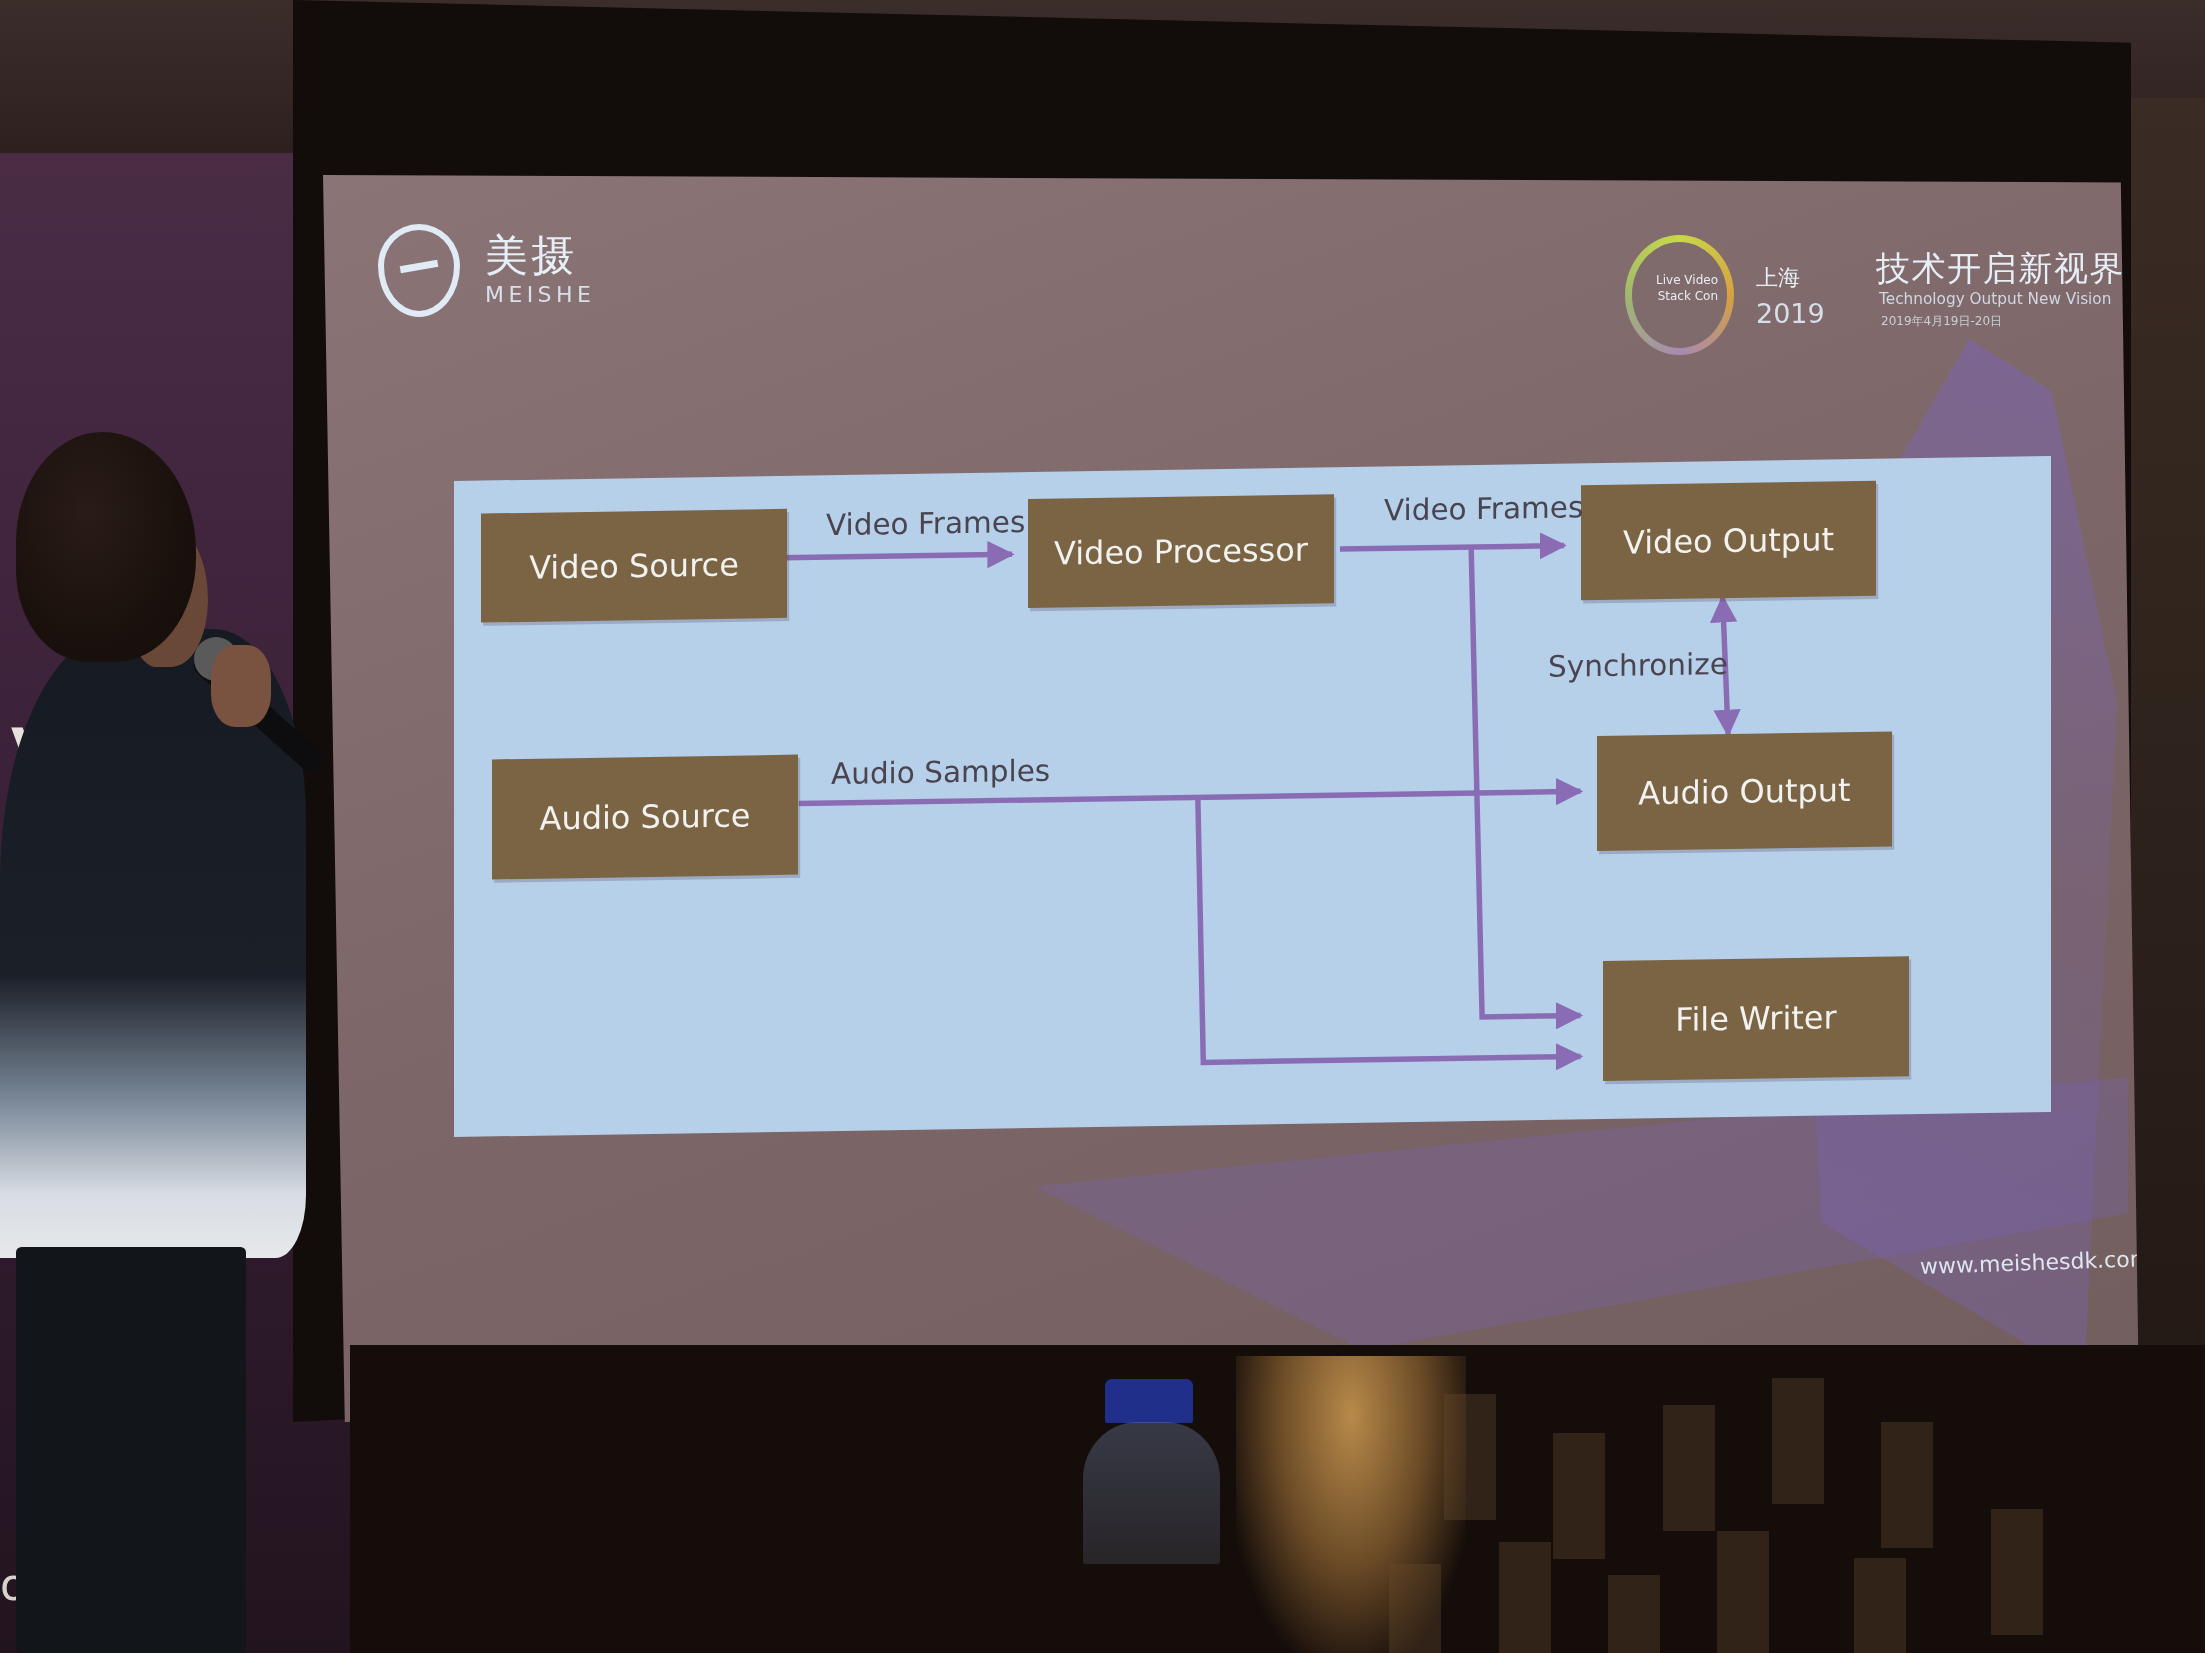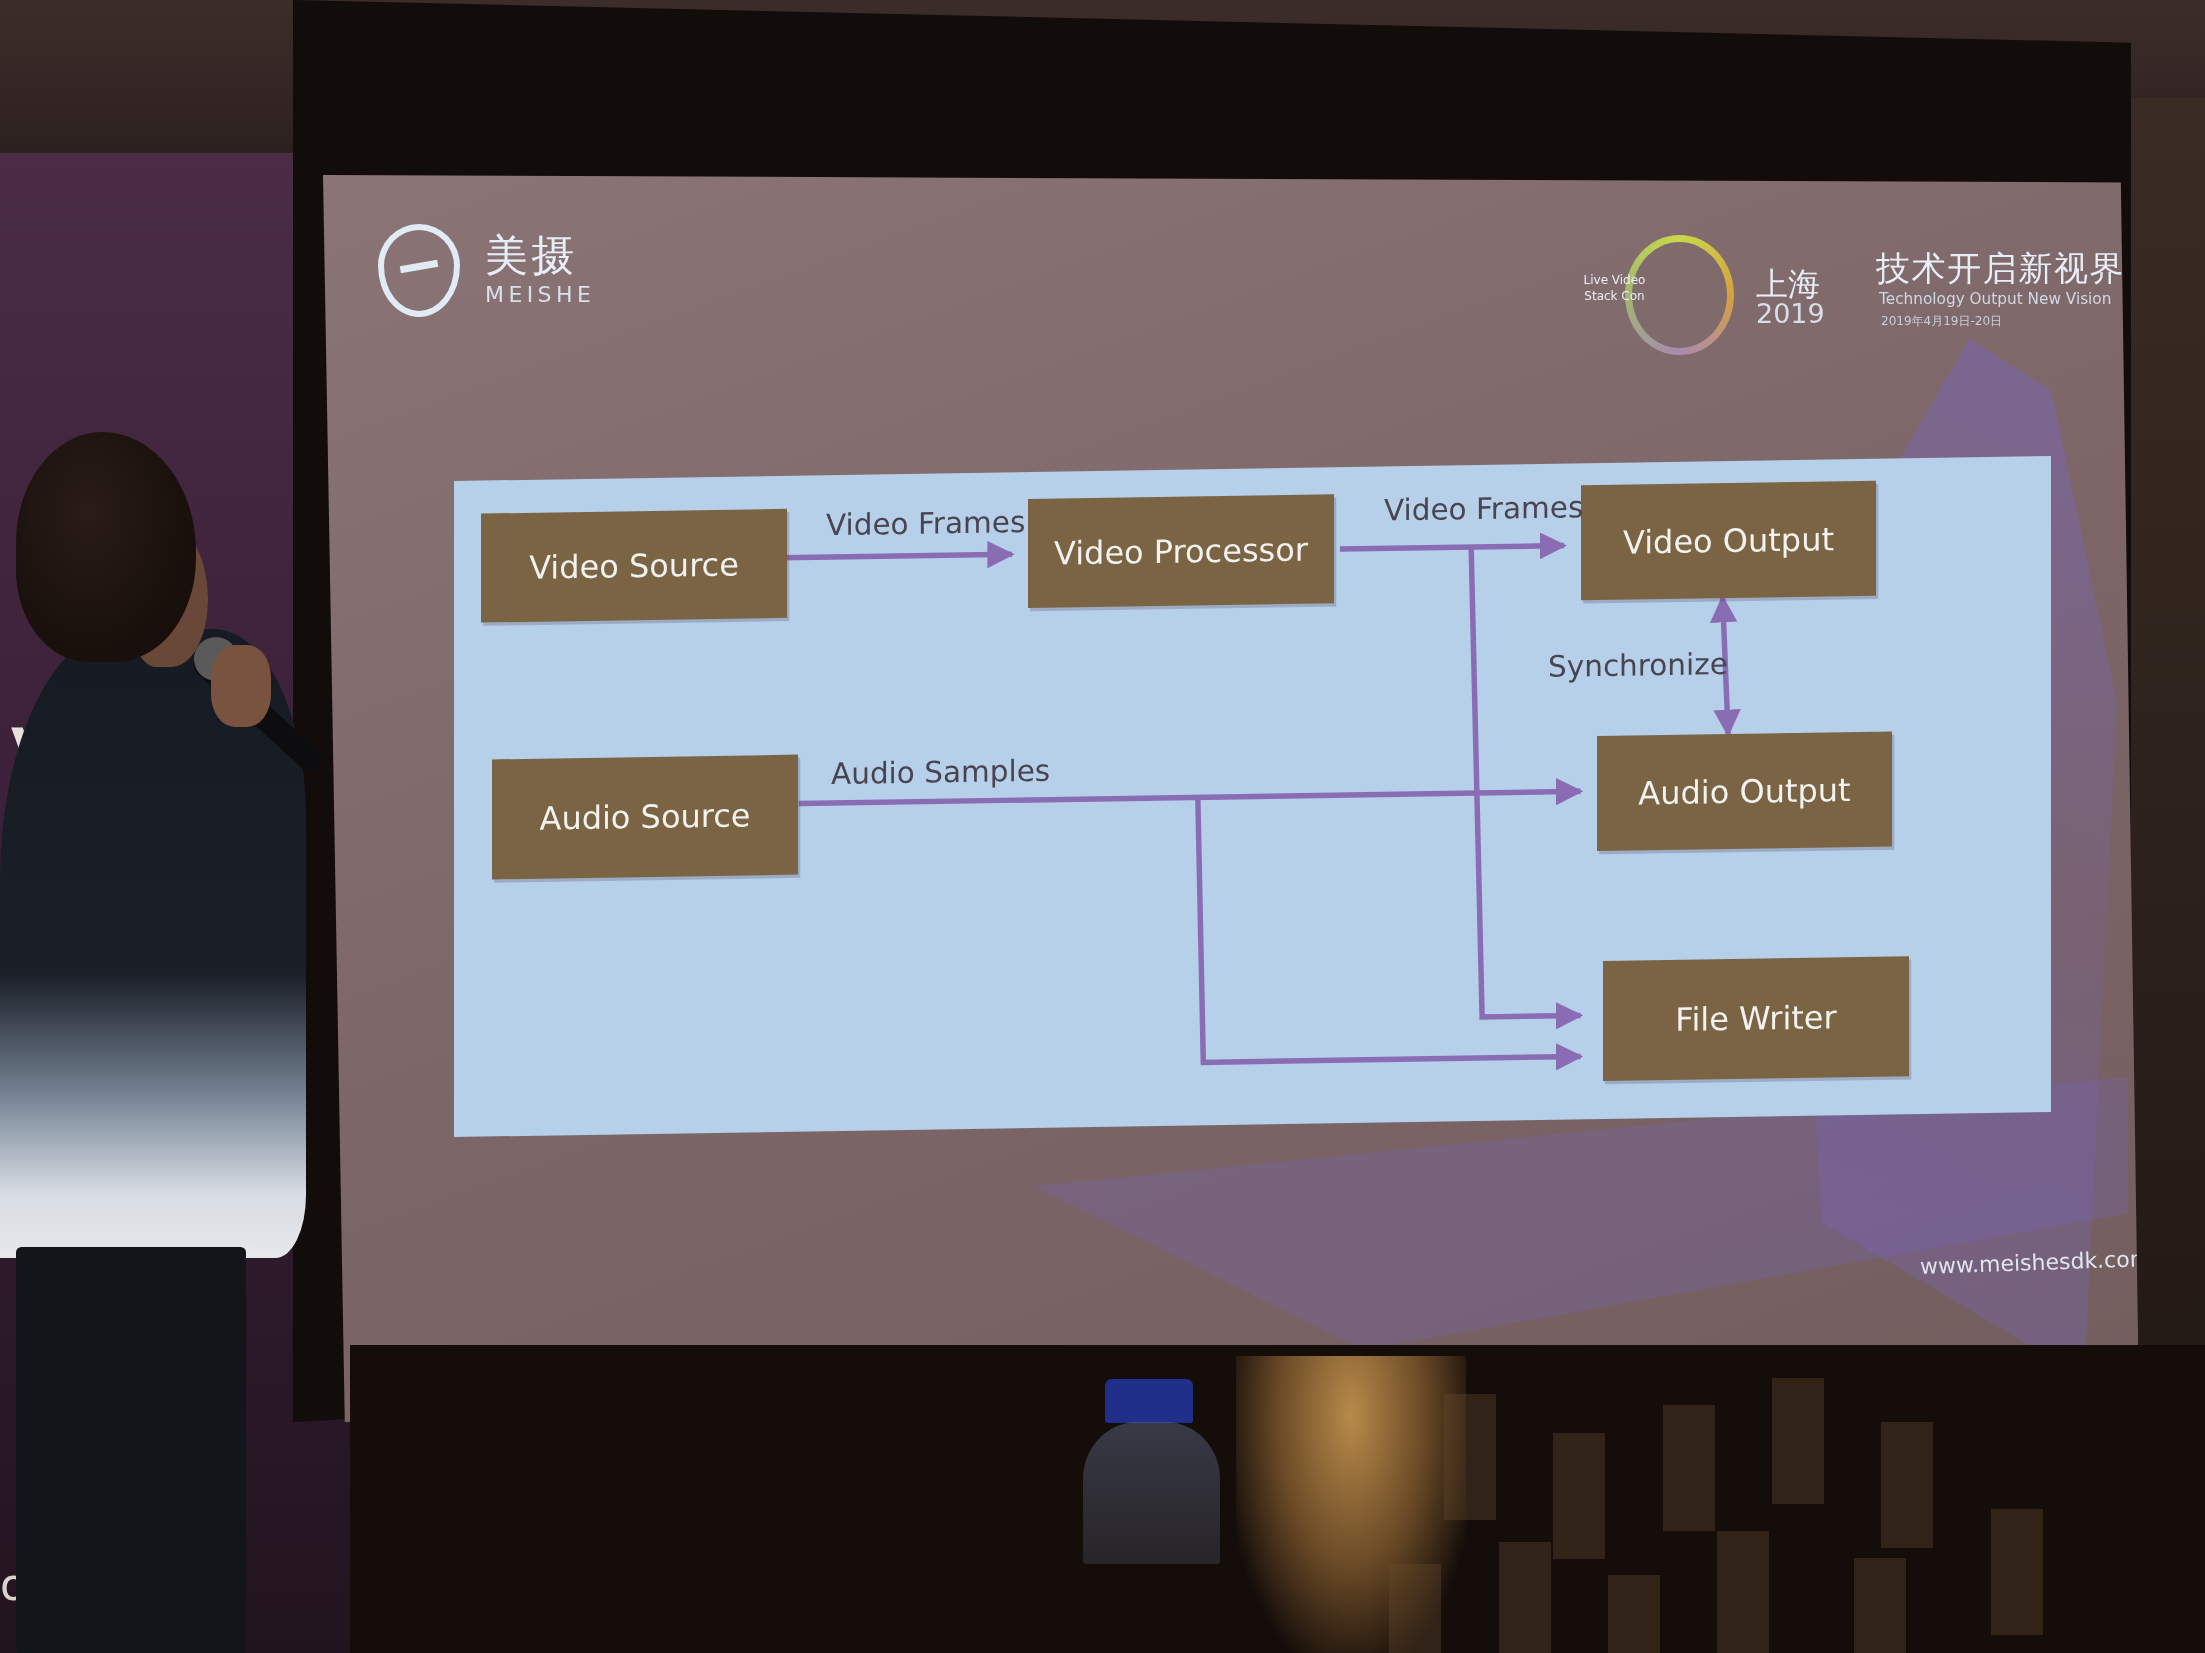--- a/index.html
+++ b/index.html
@@ -77,22 +77,22 @@
   }
 
   .conf-ring {
     position:absolute; left:1302px; top:60px; width:109px; height:120px; border-radius:50%;
     border:7.7px solid transparent;
     background:
       linear-gradient(#7f6a6c,#7f6a6c) padding-box,
       conic-gradient(#c8d84a 0deg,#d8a040 90deg,#a88ab0 180deg,#a0b870 270deg,#c8d84a 360deg) border-box;
     box-sizing:border-box;
   }
-  .conf-ring-text { position:absolute; left:1256px; top:98px; width:71px; color:#e8eef4; font-size:12px; line-height:1.3; text-align:center; }
-  .conf-city { position:absolute; left:1433px; top:88px; color:#e6eef6; font-size:32px; }
+  .conf-ring-text { position:absolute; left:1324px; top:98px; width:71px; color:#e8eef4; font-size:12px; line-height:1.3; text-align:right; }
+  .conf-city { position:absolute; left:1433px; top:88px; color:#e6eef6; font-size:22px; }
   .conf-year { position:absolute; left:1433px; top:123px; color:#d6dee8; font-size:27px; }
   .conf-slogan-cn { position:absolute; left:1553px; top:71px; color:#e6eef6; font-size:34px; letter-spacing:1.6px; }
   .conf-slogan-en { position:absolute; left:1556px; top:115px; color:#d0d8e2; font-size:15.3px; }
   .conf-date { position:absolute; left:1558px; top:138px; color:#c8d0da; font-size:12px; }
 
   
   .diagram {
     position:absolute; left:131px; top:306px; width:1597px; height:656px;
     background:#b6d0ea;
     transform:skewY(-0.9deg);

